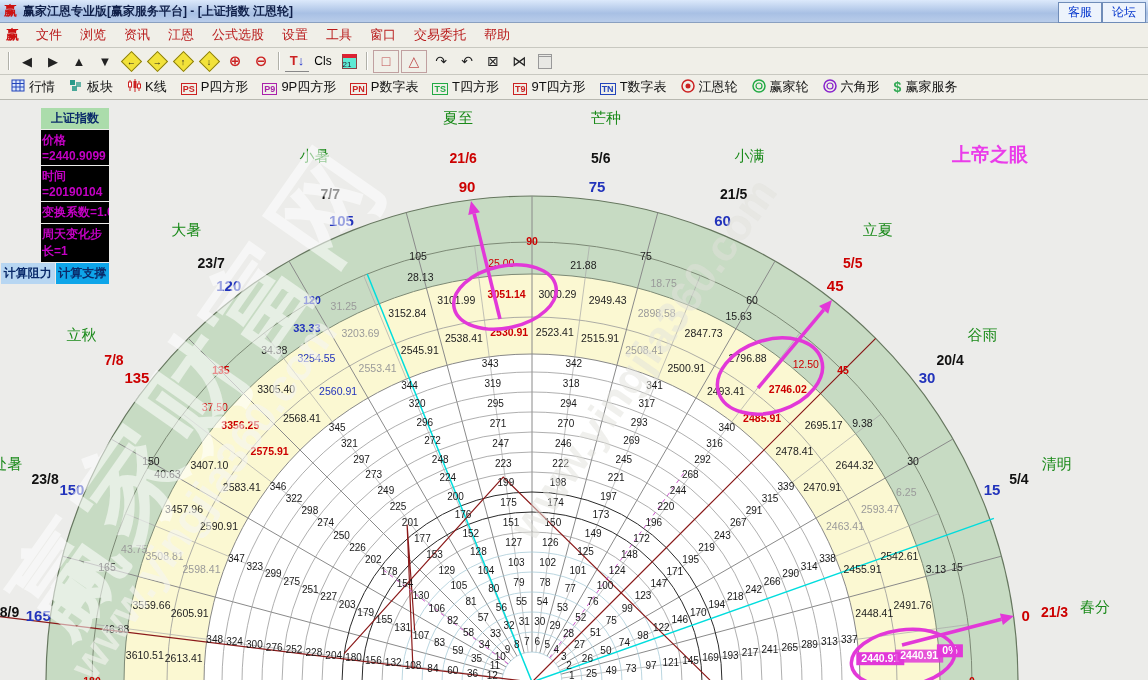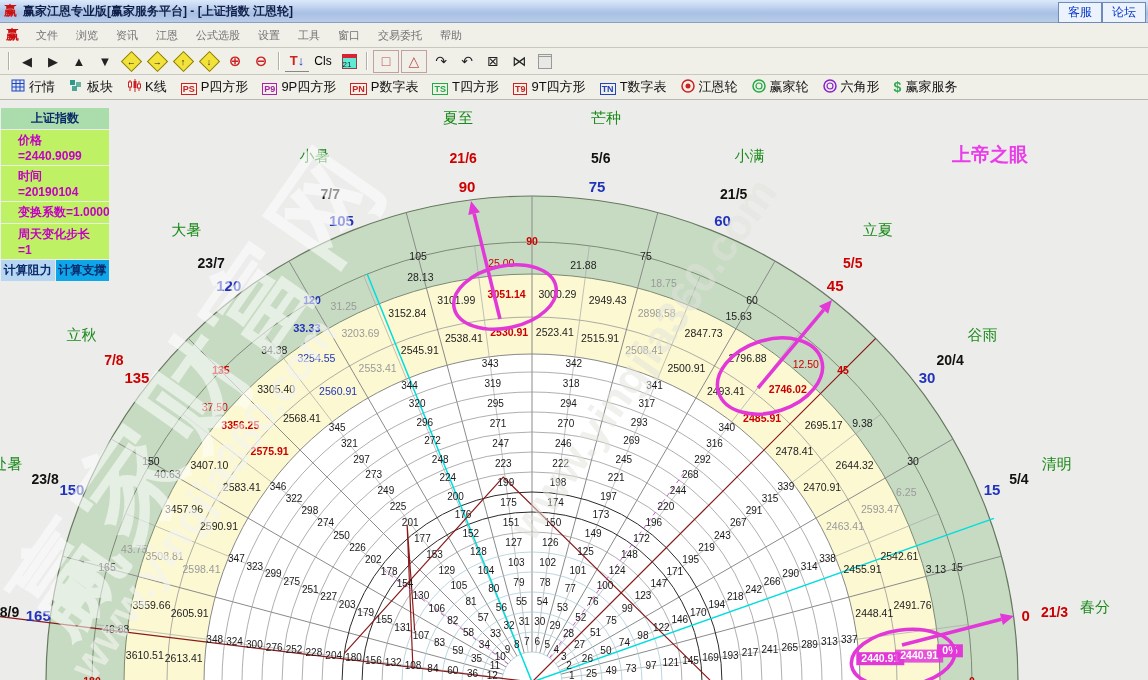--- a/index.html
+++ b/index.html
@@ -4,40 +4,40 @@
 <style>
   html,body{margin:0;padding:0;}
   body{width:1148px;height:680px;overflow:hidden;font-family:"Liberation Sans","DejaVu Sans",sans-serif;background:#ececea;}
   .titlebar{height:22px;background:linear-gradient(#dce9fb,#a8c0e4 60%,#b9cdea);display:flex;align-items:center;padding:0 4px;border-bottom:1px solid #8aa0c0;position:relative;}
   .title-logo{color:#cc1111;font-weight:bold;font-size:13px;margin-right:6px;}
   .title-text{font-size:12px;font-weight:bold;color:#10204a;}
   .title-btns{position:absolute;right:2px;top:2px;display:flex;}
   .tbtn{font-size:12px;color:#0033cc;background:#edf3fc;border:1px solid #6f8cb8;padding:1px 9px;white-space:nowrap;}
   .menubar{height:24px;background:#f0efe8;border-bottom:1px solid #c8c8c0;display:flex;align-items:center;padding-left:4px;}
   .menu-logo{color:#cc1111;font-weight:bold;font-size:13px;margin:0 8px 0 2px;}
-  .menu-item{font-size:11px;color:#737373;padding:2px 9px;cursor:default;font-family:Liberation Serif, serif;}
+  .menu-item{font-size:13px;color:#b91c1c;padding:2px 9px;cursor:default;font-family:Liberation Serif, serif;}
   .toolbar1{height:26px;background:#f0efe8;border-bottom:1px solid #c8c8c0;display:flex;align-items:center;padding-left:4px;}
   .toolbar2{height:24px;background:#f0efe8;border-bottom:1px solid #b8b8b0;display:flex;align-items:center;padding-left:4px;}
   .tool{width:24px;height:21px;display:flex;align-items:center;justify-content:center;font-size:13px;margin:0 1px;}
   .tsep{width:1px;height:18px;background:#b0b0a8;margin:0 4px;border-right:1px solid #fff;}
   .diamond{width:13px;height:13px;background:#f2e23a;border:1px solid #887c10;transform:rotate(45deg);display:flex;align-items:center;justify-content:center;}
   .diamond span{transform:rotate(-45deg);font-size:9px;color:#222;font-weight:bold;}
   .zoomg{color:#cc2222;font-size:15px;font-weight:bold;}
   .calico{width:15px;height:15px;border:1px solid #884444;background:#5eead4;font-size:8px;line-height:13px;color:#223;border-top:4px solid #d23;box-sizing:border-box;}
   .shape{color:#c05050;font-size:14px;}
   .arc{color:#222;font-size:14px;}
   .trash{width:12px;height:11px;border:1px solid #999;border-top:3px double #999;background:#e8e8e4;}
   .view-item{display:flex;align-items:center;gap:4px;font-size:13px;color:#111;padding:0 7px;height:100%;}
   .badge{font-size:9px;font-weight:bold;padding:0 1px;border:1px solid;line-height:11px;}
   .main{position:relative;width:1148px;height:584px;background:#ececea;overflow:hidden;}
   svg text{font-family:"Liberation Sans","DejaVu Sans",sans-serif;}
   .panel{position:absolute;left:1px;top:8px;width:108px;z-index:30;font-weight:bold;}
-  .panel .row{margin-bottom:1px;padding:2px 17px;font-size:12px;}
+  .panel .row{margin-bottom:1px;padding:2px 1px;font-size:12px;margin-left:40px;}
   .p-head{background:#abdcab;color:#0a2a6a;text-align:center;}
-  .p-val{background:#bef264;color:#c400c4;}
+  .p-val{background:#000000;color:#c400c4;}
   .p-btnrow{display:flex;gap:1px;}
   .p-btn{flex:1;text-align:center;font-size:12px;padding:2px 0;color:#0a2a6a;}
   .p-btn.blue{background:#b7d6f2;}
   .p-btn.green{background:#0ea5e9;}
   .annot{position:absolute;left:952px;top:40px;z-index:30;color:#ea3cea;font-size:19px;font-weight:bold;line-height:30px;white-space:nowrap;}
   .wm-big{position:absolute;left:-20px;top:480px;z-index:20;font-size:105px;font-weight:bold;color:rgba(255,255,255,0.55);transform:rotate(-55deg);transform-origin:left top;pointer-events:none;white-space:nowrap;letter-spacing:8px;}
   .wm-url1{position:absolute;left:60px;top:560px;z-index:20;font-size:44px;font-weight:bold;color:rgba(245,245,242,0.6);transform:rotate(-55deg);transform-origin:left top;pointer-events:none;white-space:nowrap;}
   .wm-url2{position:absolute;left:500px;top:420px;z-index:20;font-size:44px;font-weight:bold;color:rgba(225,225,220,0.5);transform:rotate(-55deg);transform-origin:left top;pointer-events:none;white-space:nowrap;}
   .wm-qq{position:absolute;left:375px;top:388px;z-index:20;font-size:21px;font-weight:bold;color:rgba(130,130,130,0.5);pointer-events:none;}
 </style>

